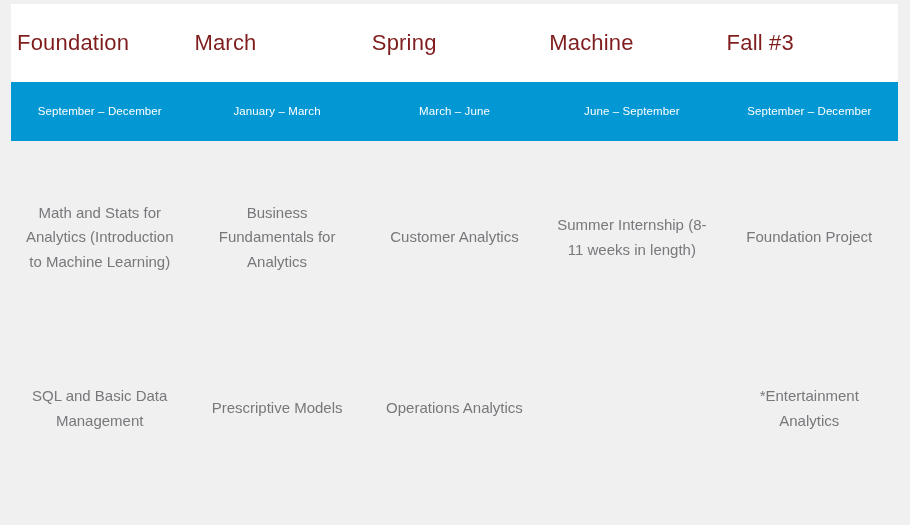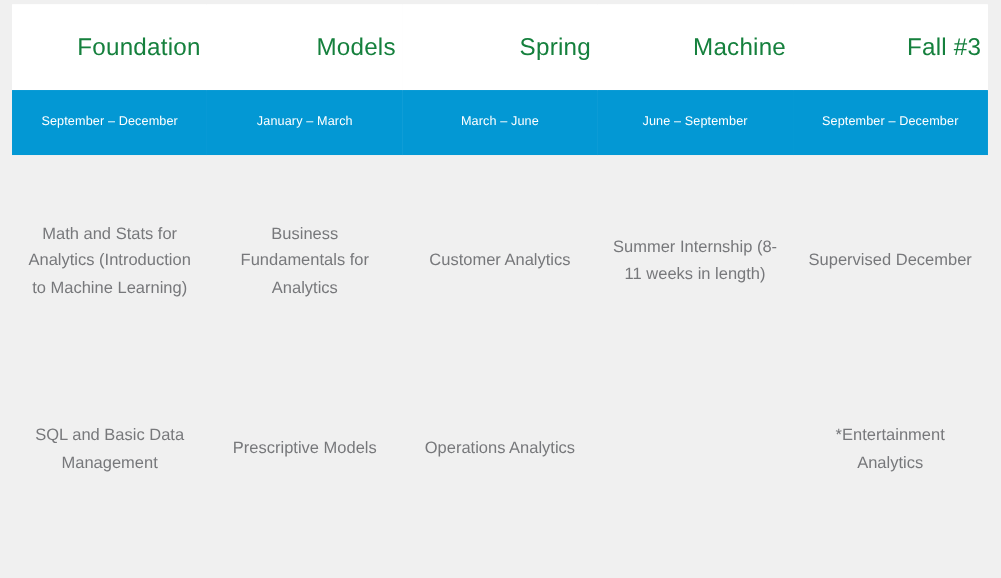--- a/index.html
+++ b/index.html
@@ -23,25 +23,25 @@
     table-layout: fixed;
   }
 
   .schedule-table col { width: 20%; }
 
   
   .term-row { background: #ffffff; }
   .term-cell {
     height: 54px;
     background: #ffffff;
-    text-align: right;
+    text-align: left;
     vertical-align: middle;
     font-size: 22px;
     font-weight: 300;
-    color: #15803d;
+    color: #7f1d1d;
     letter-spacing: 0.2px;
     padding: 12px 6px;
     line-height: 1.2;
   }
 
   
   .dates-row { background: #0398d4; }
   .date-cell {
     height: 59px;
     background: #0398d4;
@@ -83,41 +83,41 @@
     <col>
       <col>
       <col>
       <col>
       <col>
   </colgroup>
 
   <thead>
     <tr class="term-row">
       <th class="term-cell">Foundation</th>
-      <th class="term-cell">Models</th>
+      <th class="term-cell">March</th>
       <th class="term-cell">Spring</th>
       <th class="term-cell">Machine</th>
       <th class="term-cell">Fall #3</th>
     </tr>
     <tr class="dates-row">
       <th class="date-cell">September – December</th>
       <th class="date-cell">January – March</th>
       <th class="date-cell">March – June</th>
       <th class="date-cell">June – September</th>
       <th class="date-cell">September – December</th>
     </tr>
   </thead>
 
   <tbody>
     <tr class="course-row-a row-h1">
       <td class="course-cell">Math and Stats for Analytics (Introduction to Machine Learning)</td>
       <td class="course-cell">Business Fundamentals for Analytics</td>
       <td class="course-cell">Customer Analytics</td>
       <td class="course-cell">Summer Internship (8-11 weeks in length)</td>
-      <td class="course-cell">Supervised December</td>
+      <td class="course-cell">Foundation Project</td>
     </tr>
 
 
     <tr class="course-row-a row-h3">
       <td class="course-cell">SQL and Basic Data Management</td>
       <td class="course-cell">Prescriptive Models</td>
       <td class="course-cell">Operations Analytics</td>
       <td class="course-cell cell-empty"></td>
       <td class="course-cell">*Entertainment Analytics</td>
     </tr>

